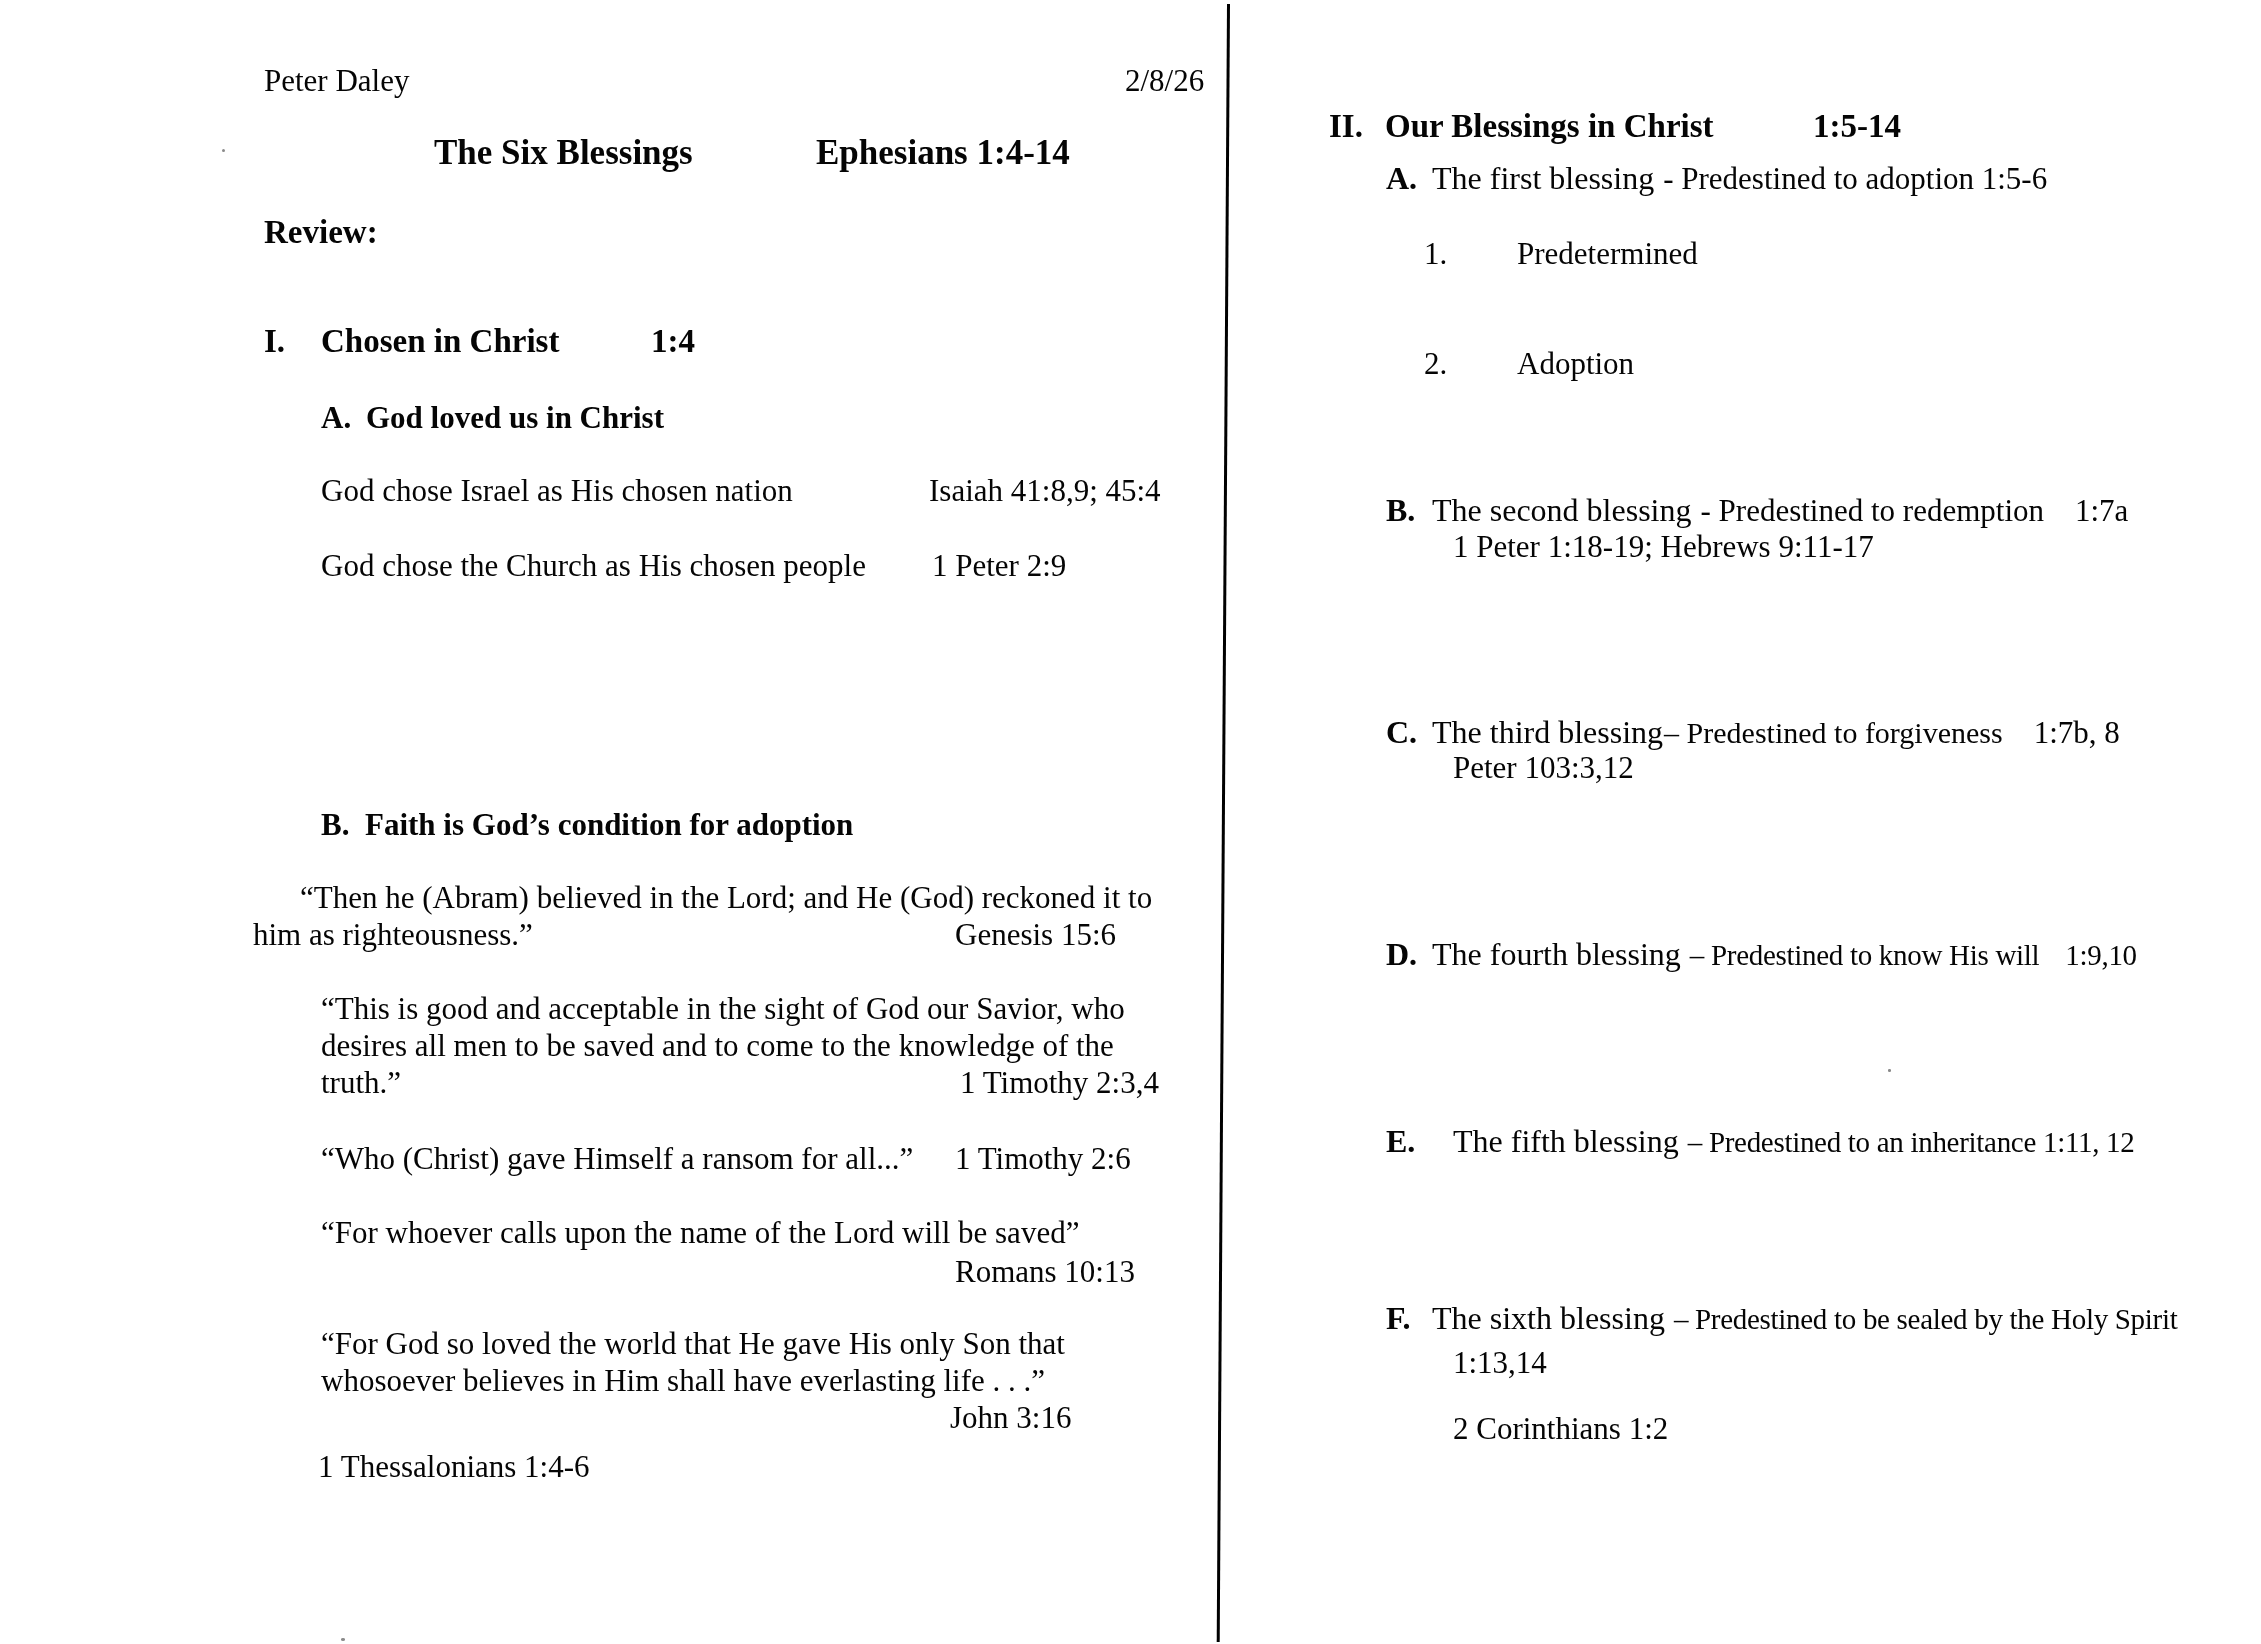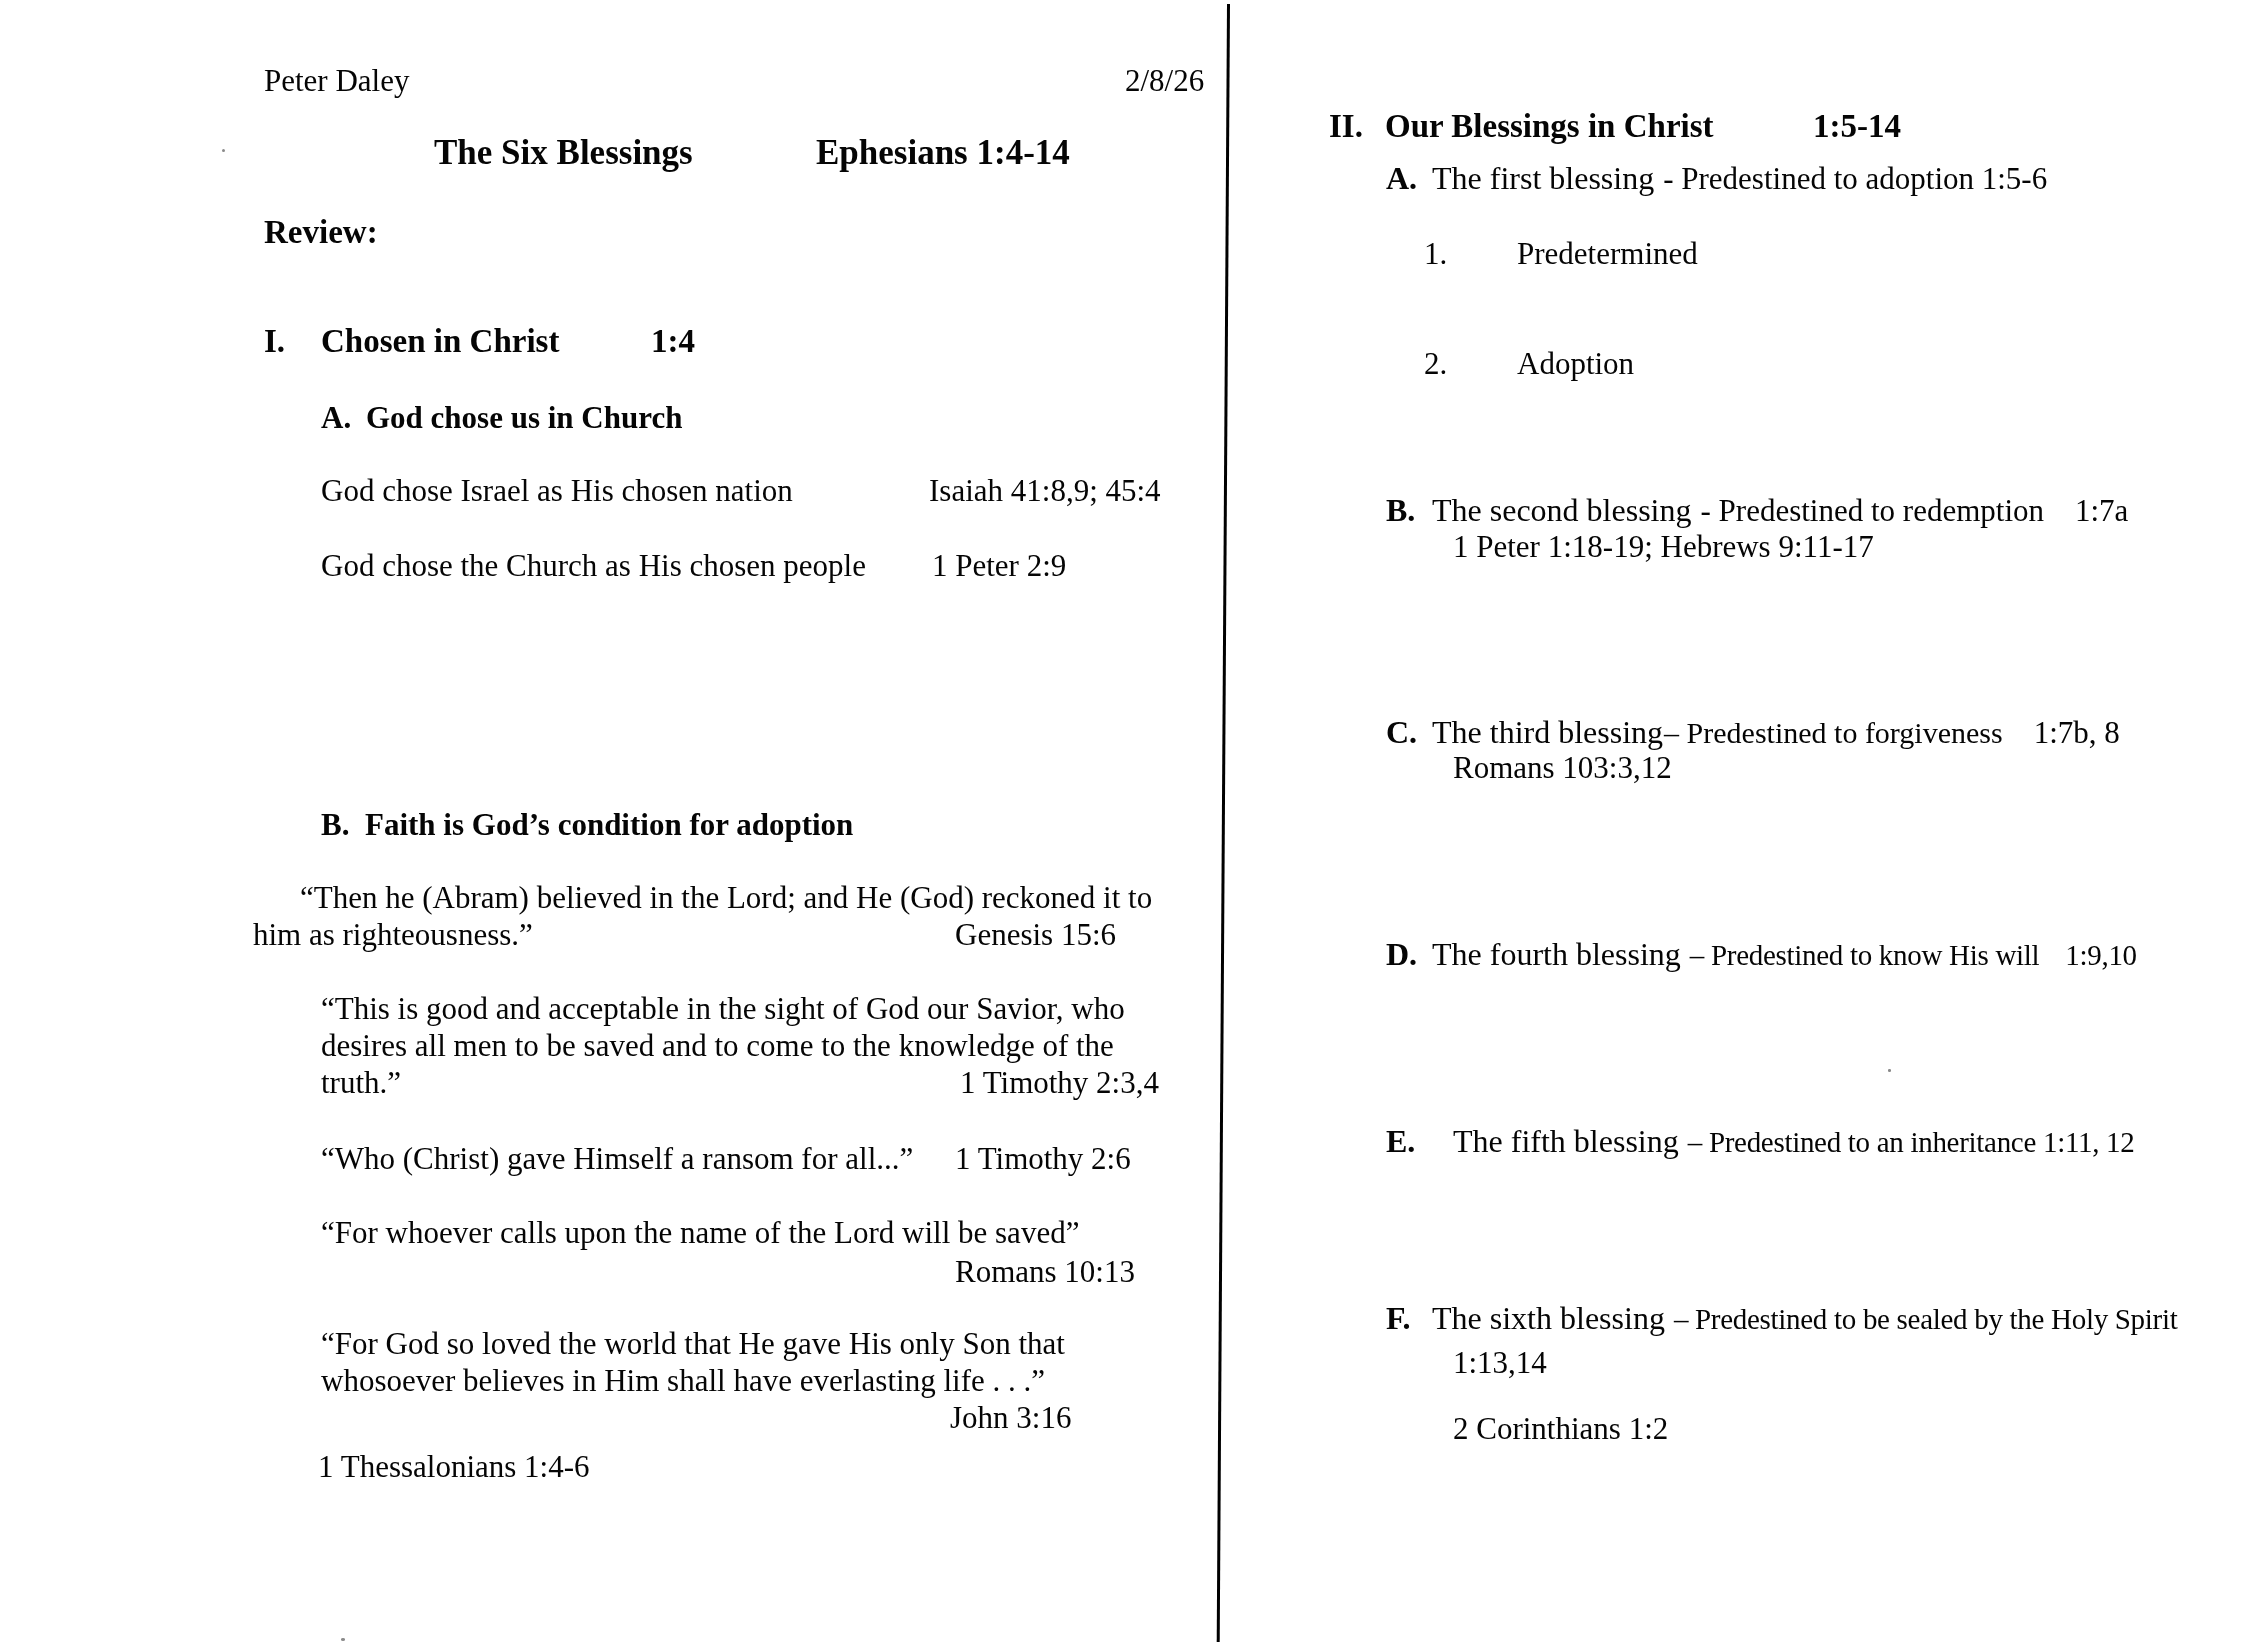--- a/index.html
+++ b/index.html
@@ -44,21 +44,21 @@
   <div class="abs title" style="left:434px;top:133px">The Six Blessings</div>
   <div class="abs title" style="left:816px;top:133px">Ephesians 1:4-14</div>
 
   <div class="abs h2" style="left:264px;top:214px">Review:</div>
 
   <div class="abs h2" style="left:264px;top:323px">I.</div>
   <div class="abs h2" style="left:321px;top:323px">Chosen in Christ</div>
   <div class="abs h2" style="left:651px;top:323px">1:4</div>
 
   <div class="abs fs48 b" style="left:321px;top:401px">A.</div>
-  <div class="abs fs48 b" style="left:366px;top:401px">God chose us in Church</div>
+  <div class="abs fs48 b" style="left:366px;top:401px">God loved us in Christ</div>
 
   <div class="abs fs48" style="left:321px;top:474px">God chose Israel as His chosen nation</div>
   <div class="abs fs48" style="left:929px;top:474px">Isaiah 41:8,9; 45:4</div>
 
   <div class="abs fs48" style="left:321px;top:549px">God chose the Church as His chosen people</div>
   <div class="abs fs48" style="left:932px;top:549px">1 Peter 2:9</div>
 
   <div class="abs fs48 b" style="left:321px;top:808px">B.</div>
   <div class="abs fs48 b" style="left:365px;top:808px">Faith is God’s condition for adoption</div>
 
@@ -101,21 +101,21 @@
   <div class="abs letter" style="left:1386px;top:493px">B.</div>
   <div class="abs" style="left:1432px;top:493px">
     <span class="btitle">The second blessing</span><span class="tail48">- Predestined to redemption</span><span class="fs48 verse">1:7a</span>
   </div>
   <div class="abs fs48" style="left:1453px;top:530px">1 Peter 1:18-19; Hebrews 9:11-17</div>
 
   <div class="abs letter" style="left:1386px;top:715px">C.</div>
   <div class="abs" style="left:1432px;top:715px">
     <span class="btitle">The third blessing</span><span class="tail46">– Predestined to forgiveness</span><span class="fs48 verse">1:7b, 8</span>
   </div>
-  <div class="abs fs48" style="left:1453px;top:751px">Romans 103:3,12</div>
+  <div class="abs fs48" style="left:1453px;top:751px">Peter 103:3,12</div>
 
   <div class="abs letter" style="left:1386px;top:937px">D.</div>
   <div class="abs" style="left:1432px;top:937px">
     <span class="btitle">The fourth blessing</span><span class="tail45">– Predestined to know His will</span><span class="tail45 verse-sm" style="margin-left:26px">1:9,10</span>
   </div>
 
   <div class="abs letter" style="left:1386px;top:1124px">E.</div>
   <div class="abs" style="left:1453px;top:1124px">
     <span class="btitle">The fifth blessing</span><span class="tail45">– Predestined to an inheritance 1:11, 12</span>
   </div>

